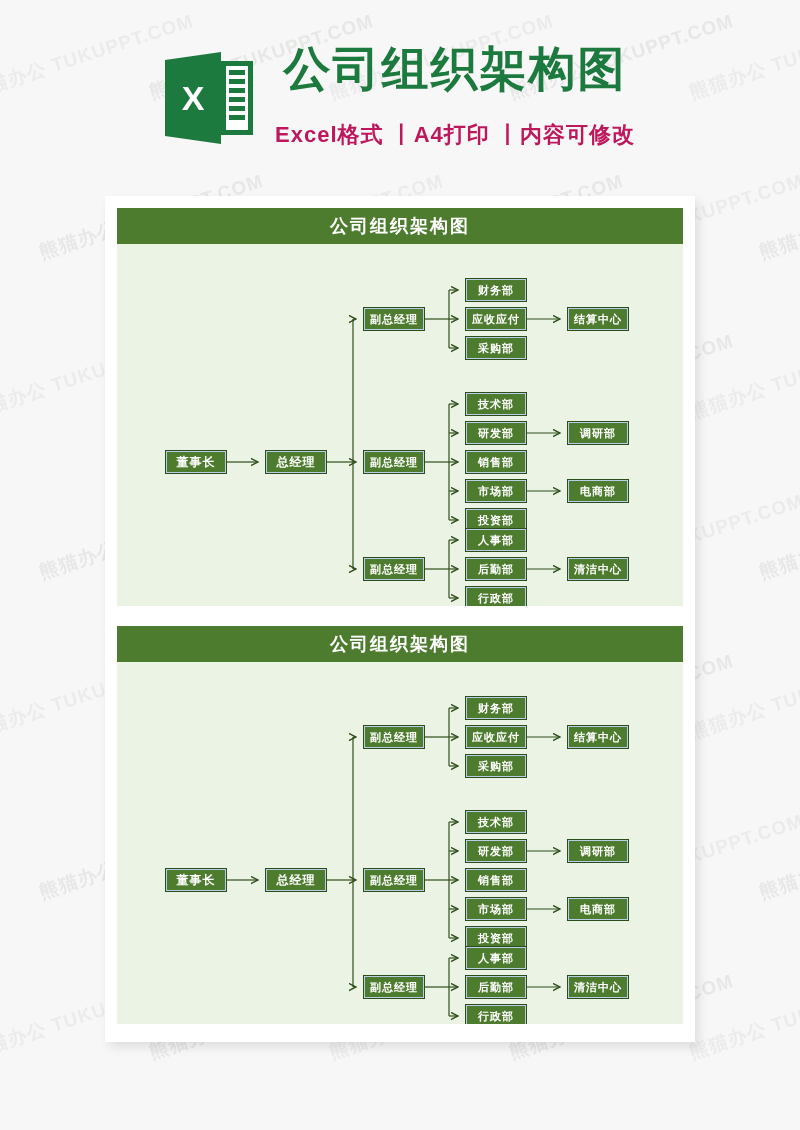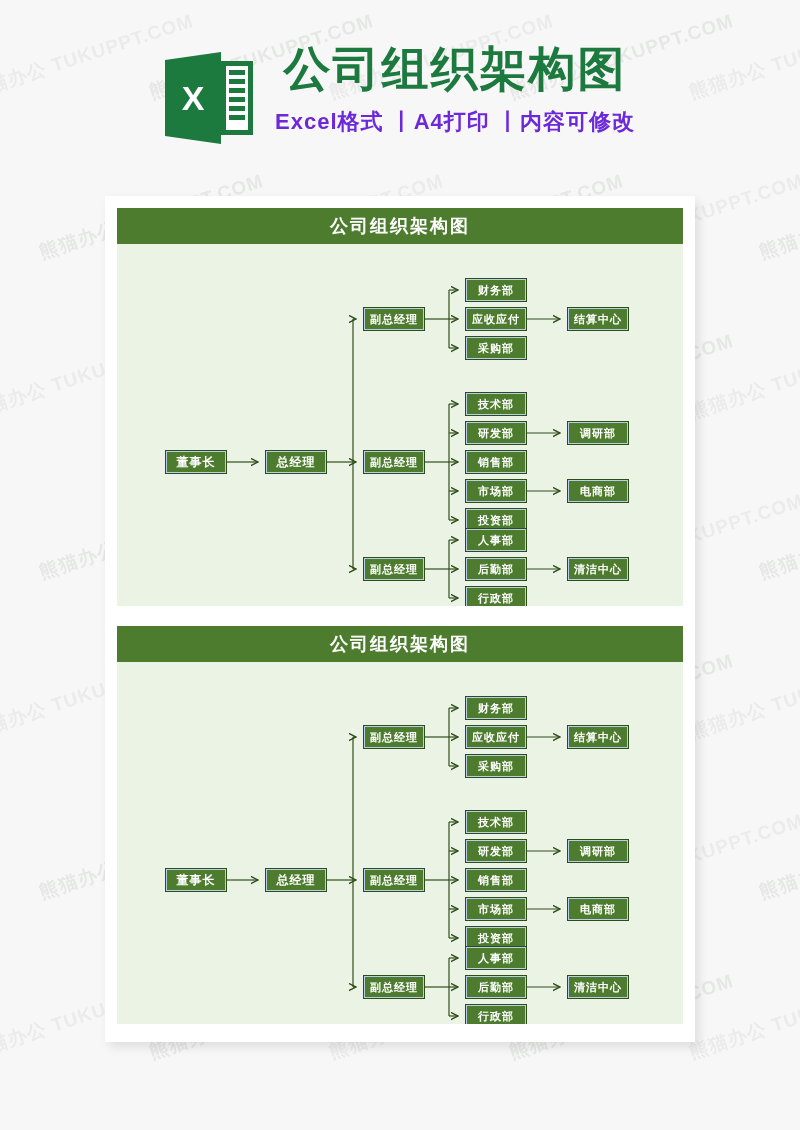--- a/index.html
+++ b/index.html
@@ -34,21 +34,21 @@
   }
   .head-inner{display:flex;align-items:flex-start;gap:22px;}
   .xl-logo{width:88px;height:92px;position:relative;flex:none;margin-top:8px;}
   .title-block{display:flex;flex-direction:column;align-items:center;}
   .main-title{
     font-size:47px;line-height:1.08;font-weight:700;color:#1d7a3e;
     letter-spacing:2px;margin:0;white-space:nowrap;
     font-family:"Liberation Sans","DejaVu Sans",sans-serif;
   }
   .sub-title{
-    margin-top:12px;font-size:22px;font-weight:700;color:#6d28d9;
+    margin-top:25px;font-size:22px;font-weight:700;color:#be185d;
     letter-spacing:1px;white-space:nowrap;
   }
 
   
   .sheet{
     position:absolute;left:105px;top:196px;width:590px;height:846px;
     background:#ffffff;
     box-shadow:4px 5px 10px rgba(0,0,0,0.10);
     z-index:6;
   }

